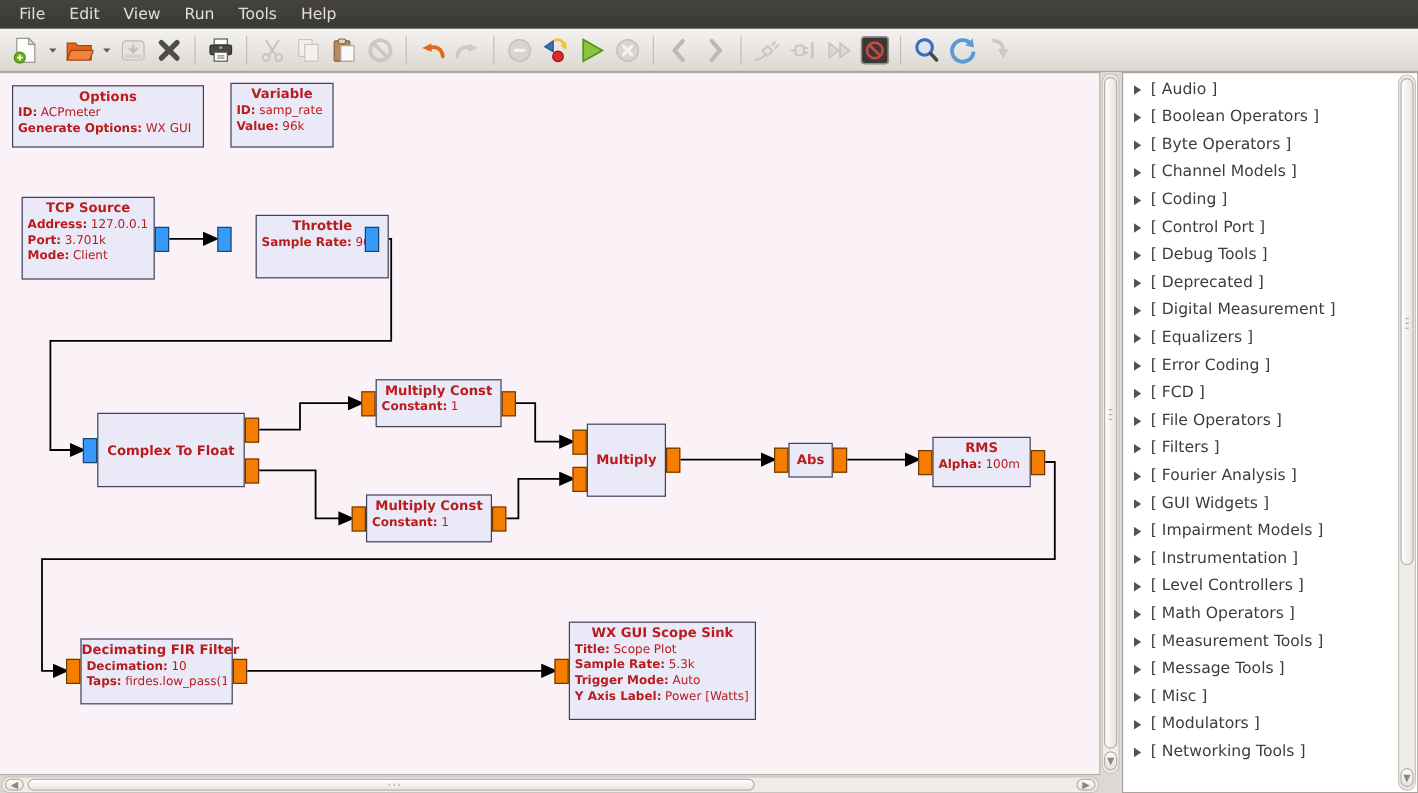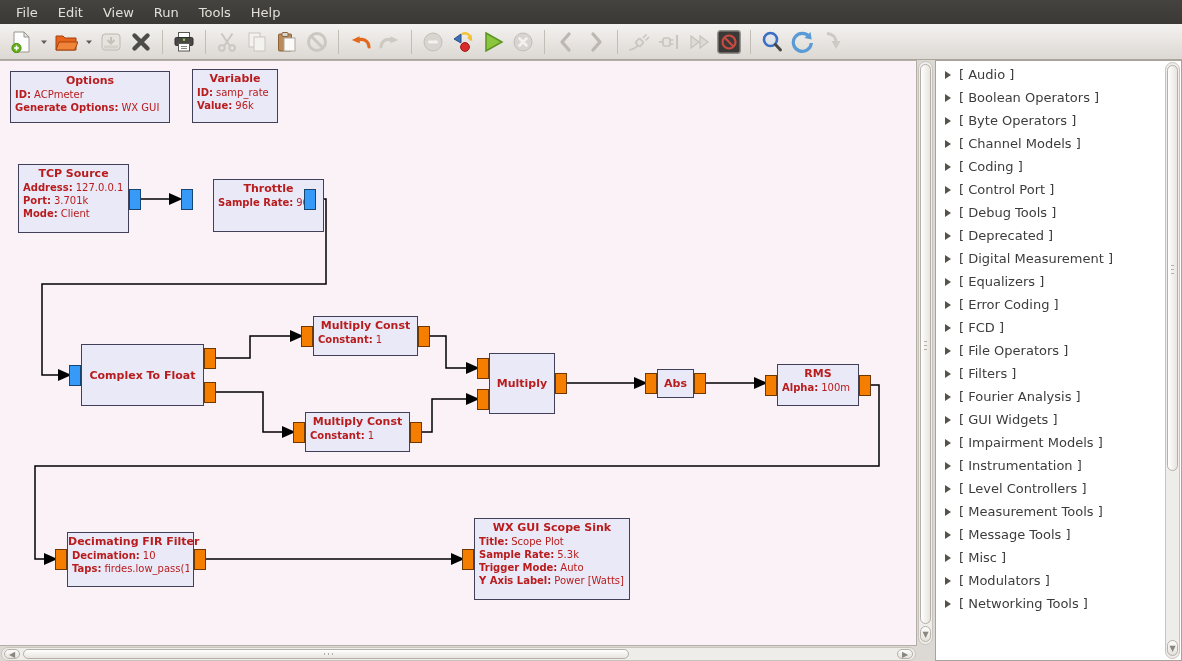--- a/index.html
+++ b/index.html
@@ -497,20 +497,24 @@
           <div class="cat-row">
             <span class="cat-exp"></span>
             <span class="cat-label">[ Instrumentation ]</span>
           </div>
           <div class="cat-row">
             <span class="cat-exp"></span>
             <span class="cat-label">[ Level Controllers ]</span>
           </div>
           <div class="cat-row">
             <span class="cat-exp"></span>
+            <span class="cat-label">[ Math Operators ]</span>
+          </div>
+          <div class="cat-row">
+            <span class="cat-exp"></span>
             <span class="cat-label">[ Measurement Tools ]</span>
           </div>
           <div class="cat-row">
             <span class="cat-exp"></span>
             <span class="cat-label">[ Message Tools ]</span>
           </div>
           <div class="cat-row">
             <span class="cat-exp"></span>
             <span class="cat-label">[ Misc ]</span>
           </div>

